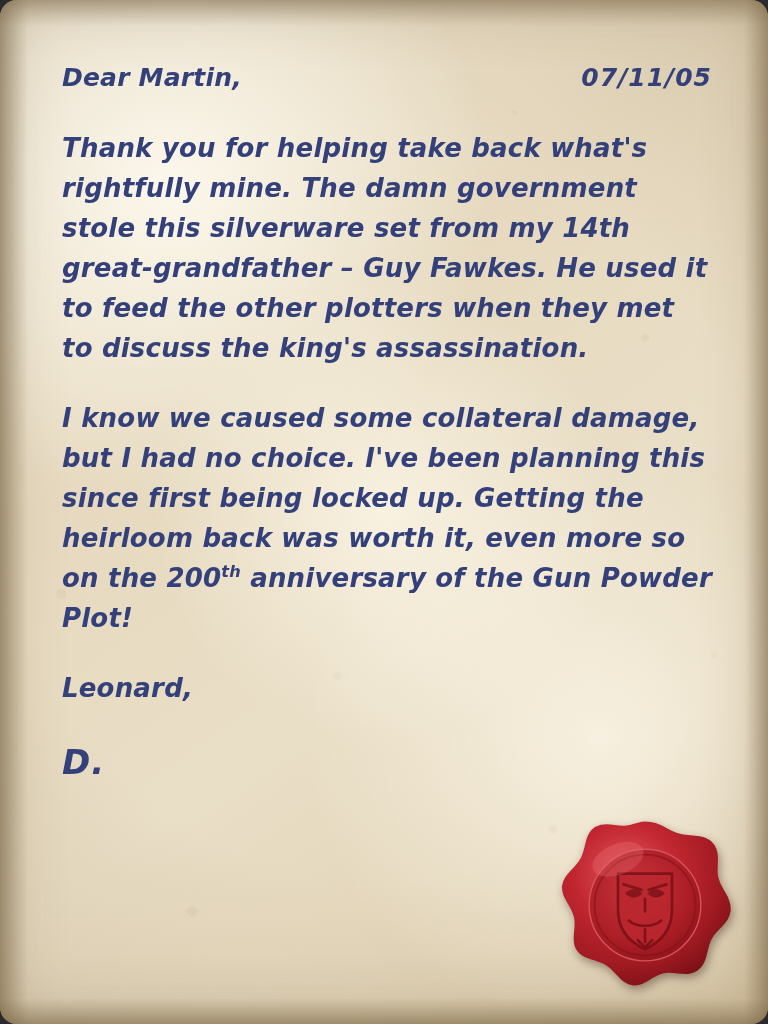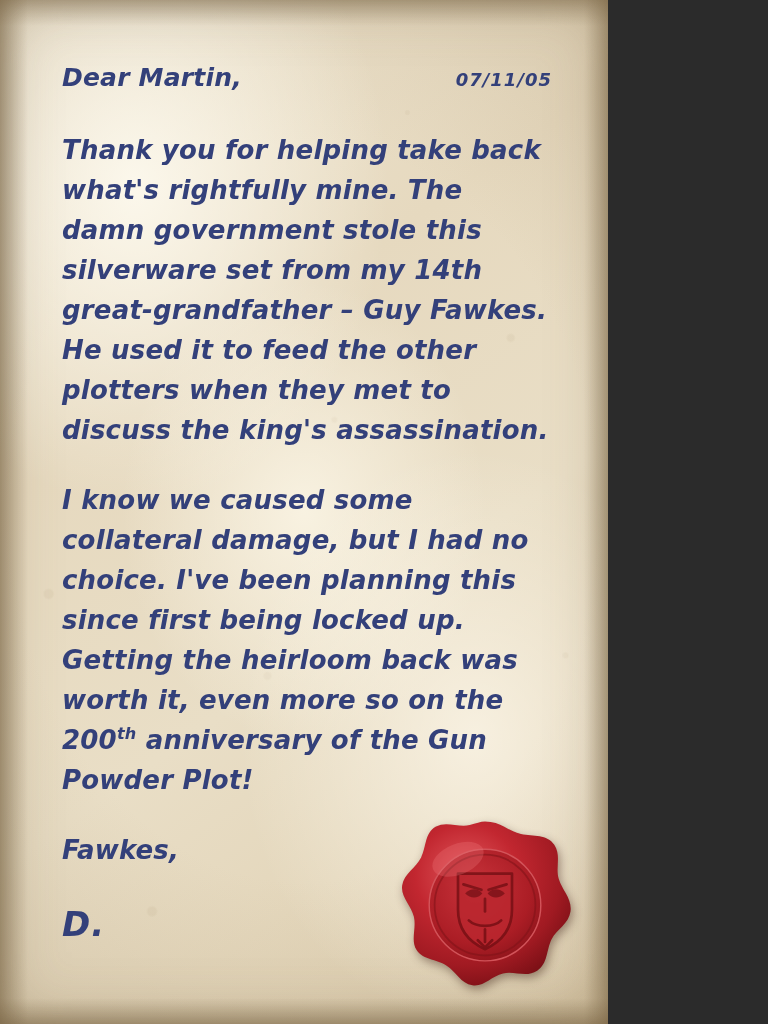--- a/index.html
+++ b/index.html
@@ -8,31 +8,32 @@
     background: #2b2b2b;
   }
   body {
     width: 768px;
     height: 1024px;
     overflow: hidden;
   }
 
   #letter {
     position: relative;
-    width: 608px;
+    width: 768px;
     height: 1024px;
     box-sizing: border-box;
     background-color: #e8ddc8;
     background-image:
       radial-gradient(ellipse 60% 45% at 22% 18%, rgba(255,252,242,0.85) 0%, rgba(255,252,242,0) 70%),
       radial-gradient(ellipse 55% 40% at 78% 72%, rgba(255,250,238,0.7) 0%, rgba(255,250,238,0) 70%),
       radial-gradient(ellipse 40% 30% at 50% 50%, rgba(250,244,228,0.9) 0%, rgba(250,244,228,0) 75%),
       radial-gradient(ellipse 120% 90% at 50% 50%, rgba(236,226,203,0) 40%, rgba(176,156,122,0.55) 100%),
       linear-gradient(145deg, #efe6d2 0%, #e6d9bf 35%, #e9dec6 60%, #ddcdae 100%);
     overflow: hidden;
+    border-radius: 17px;
   }
 
   
   #grain {
     position: absolute;
     inset: 0;
     pointer-events: none;
     opacity: 0.5;
     background-image:
       radial-gradient(circle at 12% 8%, rgba(150,126,88,0.18) 0 2px, rgba(0,0,0,0) 3px),
@@ -88,21 +89,21 @@
     display: flex;
     justify-content: space-between;
     align-items: baseline;
     margin-bottom: 30px;
   }
   .salutation {
     font-size: 25px;
     font-weight: 700;
   }
   .date {
-    font-size: 18px;
+    font-size: 25px;
     font-weight: 700;
     letter-spacing: 1px;
   }
 
   p.para {
     margin: 0 0 30px 0;
     font-size: 26px;
     line-height: 40px;
     max-width: 660px;
   }
@@ -157,21 +158,21 @@
     <div class="head-row">
       <div class="hand salutation">Dear Martin,</div>
       <div class="hand date">07/11/05</div>
     </div>
 
     <p class="hand para">Thank you for helping take back what's rightfully mine. The damn government stole this silverware set from my 14th great-grandfather – Guy Fawkes. He used it to feed the other plotters when they met to discuss the king's assassination.</p>
 
     <p class="hand para"><span>I know we caused some collateral damage, but I had no choice. I've been planning this since first being locked up. Getting the heirloom back was worth it, even more so on the 200</span><span class="sup">th</span><span> anniversary of the Gun Powder Plot!</span></p>
 
 
-    <p class="hand sign-off">Fawkes,</p>
+    <p class="hand sign-off">Leonard,</p>
     <p class="hand signature">D.</p>
   </div>
 
   <div id="seal">
     <svg viewBox="0 0 200 200" xmlns="http://www.w3.org/2000/svg" aria-hidden="true">
       <defs>
         <radialGradient id="waxg" cx="38%" cy="32%" r="72%">
           <stop offset="0%" stop-color="#e0565b"></stop>
           <stop offset="42%" stop-color="#c22730"></stop>
           <stop offset="78%" stop-color="#a01a22"></stop>

